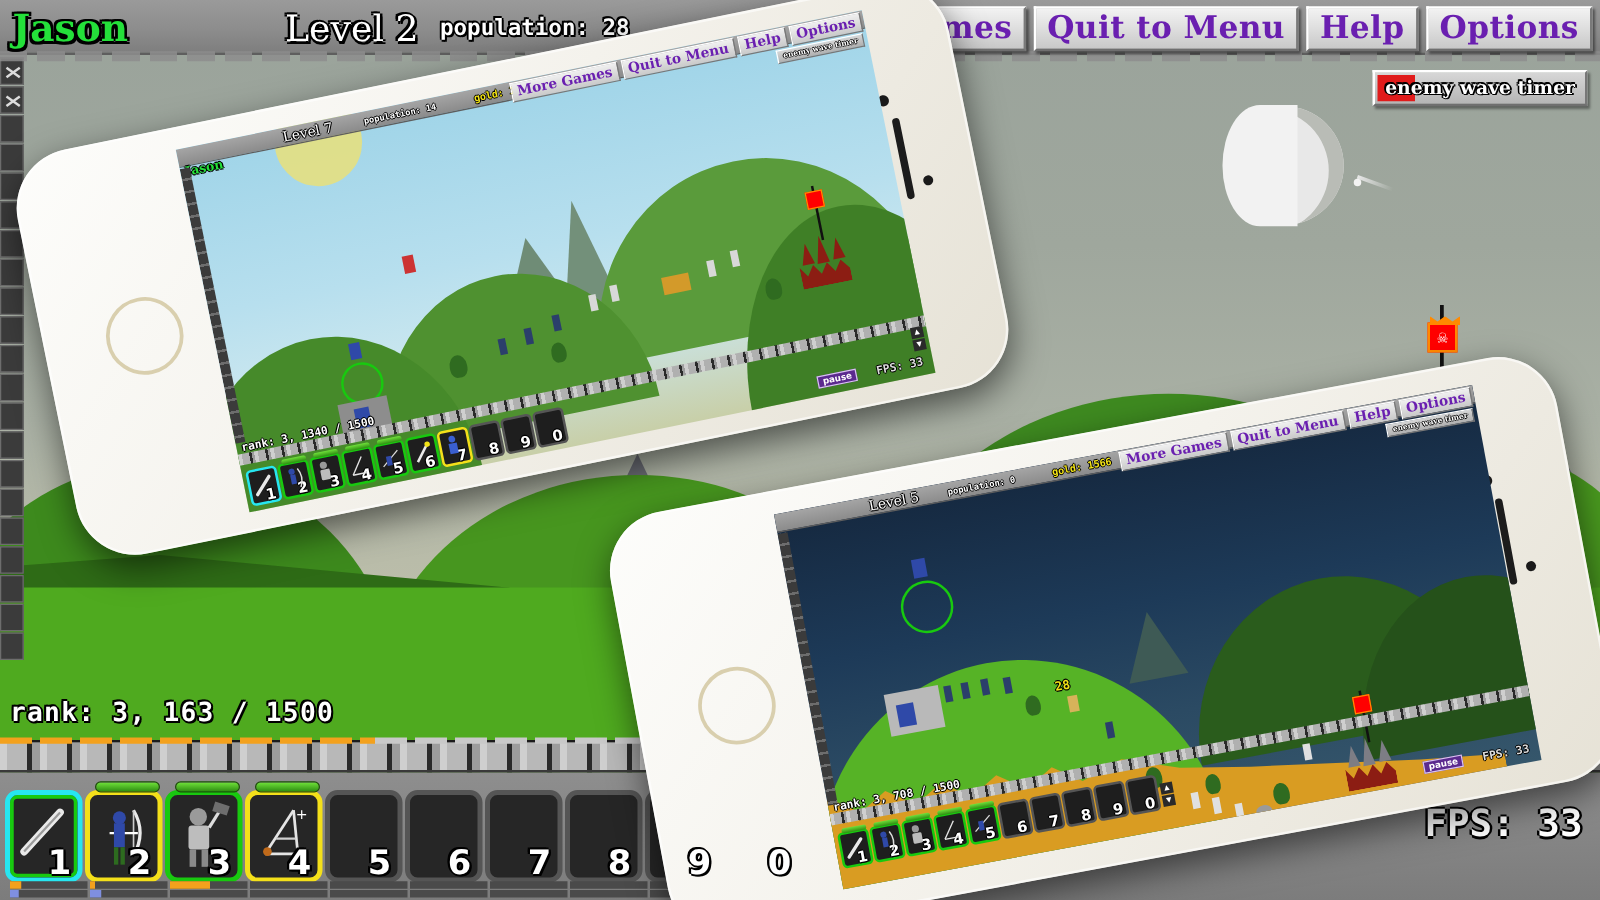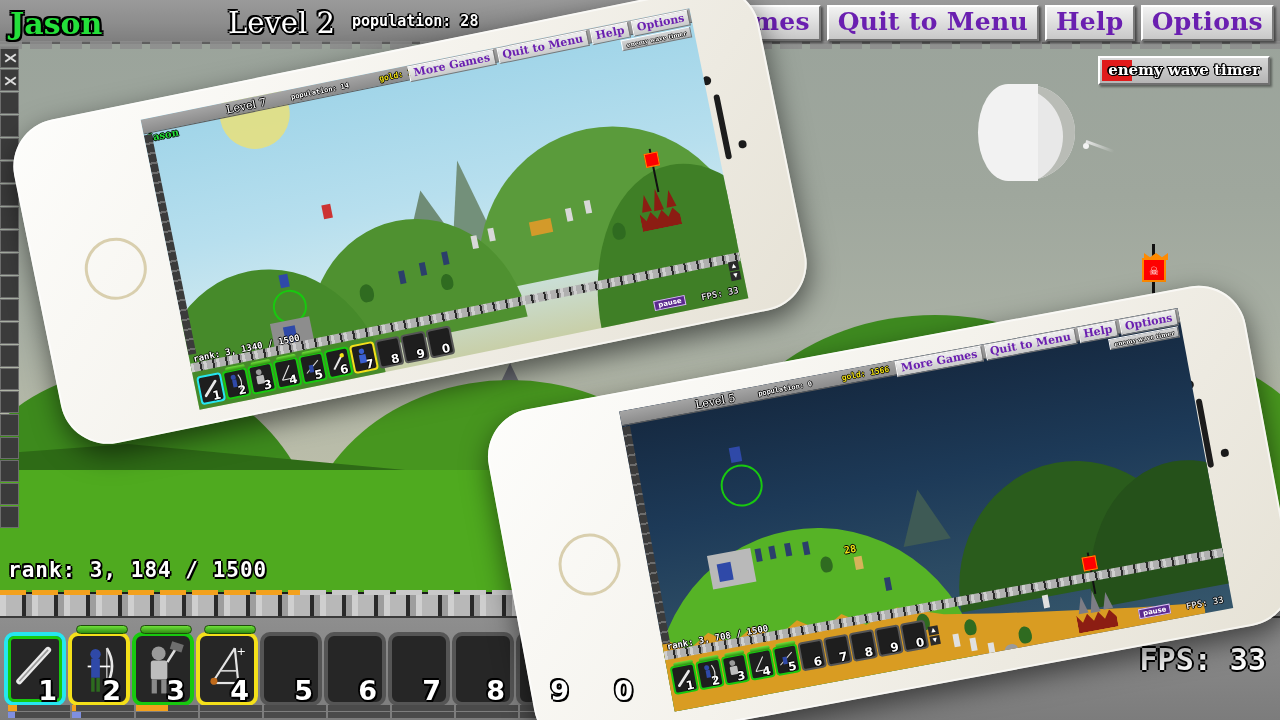--- a/index.html
+++ b/index.html
@@ -56,21 +56,21 @@
     font-size:30px; color:#24e03a;
     text-shadow:-2px 0 #000,2px 0 #000,0 -2px #000,0 2px #000,2px 2px #000,-2px -2px #000,2px -2px #000,-2px 2px #000;
   }
   .hud-level {
     position:absolute; left:228px; top:6px; font-family:"DejaVu Serif",serif;
     font-size:29px; color:#fff;
     text-shadow:-2px 0 #000,2px 0 #000,0 -2px #000,0 2px #000,2px 2px #000,-2px -2px #000;
   }
   .hud-pop {
     position:absolute; left:352px; top:12px; font-family:"DejaVu Sans Mono",monospace;
-    font-weight:bold; font-size:15px; color:#fff;
+    font-weight:bold; font-size:18px; color:#fff;
     text-shadow:-1.5px 0 #000,1.5px 0 #000,0 -1.5px #000,0 1.5px #000,1.5px 1.5px #000,-1.5px -1.5px #000;
   }
 
   
   .menu-row { position:absolute; right:6px; top:5px; display:flex; gap:6px; align-items:flex-start; }
   .menu-btn {
     background:linear-gradient(to bottom,#f2f2f2 0%,#e0e0e0 45%,#c8c8c8 100%);
     border:2px solid #fff; border-right-color:#7a7a7a; border-bottom-color:#6f6f6f;
     padding:2px 9px 4px 9px;
     font-family:"DejaVu Serif",serif; font-weight:bold; font-size:25px; color:#6a1fb0;
@@ -309,21 +309,21 @@
       <div class="menu-btn">Quit to Menu</div>
       <div class="menu-btn">Help</div>
       <div class="menu-btn">Options</div>
     </div>
 
     <div class="wave-timer">
       <div class="fill"></div>
       <span>enemy wave timer</span>
     </div>
 
-    <div class="main-rank">rank: 3,  184 / 1500</div>
+    <div class="main-rank">rank: 3,  163 / 1500</div>
 
     <div class="fence">
       <div class="fence-teeth"></div>
       <div class="fence-cap" style="width:300px;"></div>
       <div class="fence-cap grey" style="left:300px;width:980px;"></div>
     </div>
 
     <div class="main-toolbar">
       <div class="slot-row">
 

